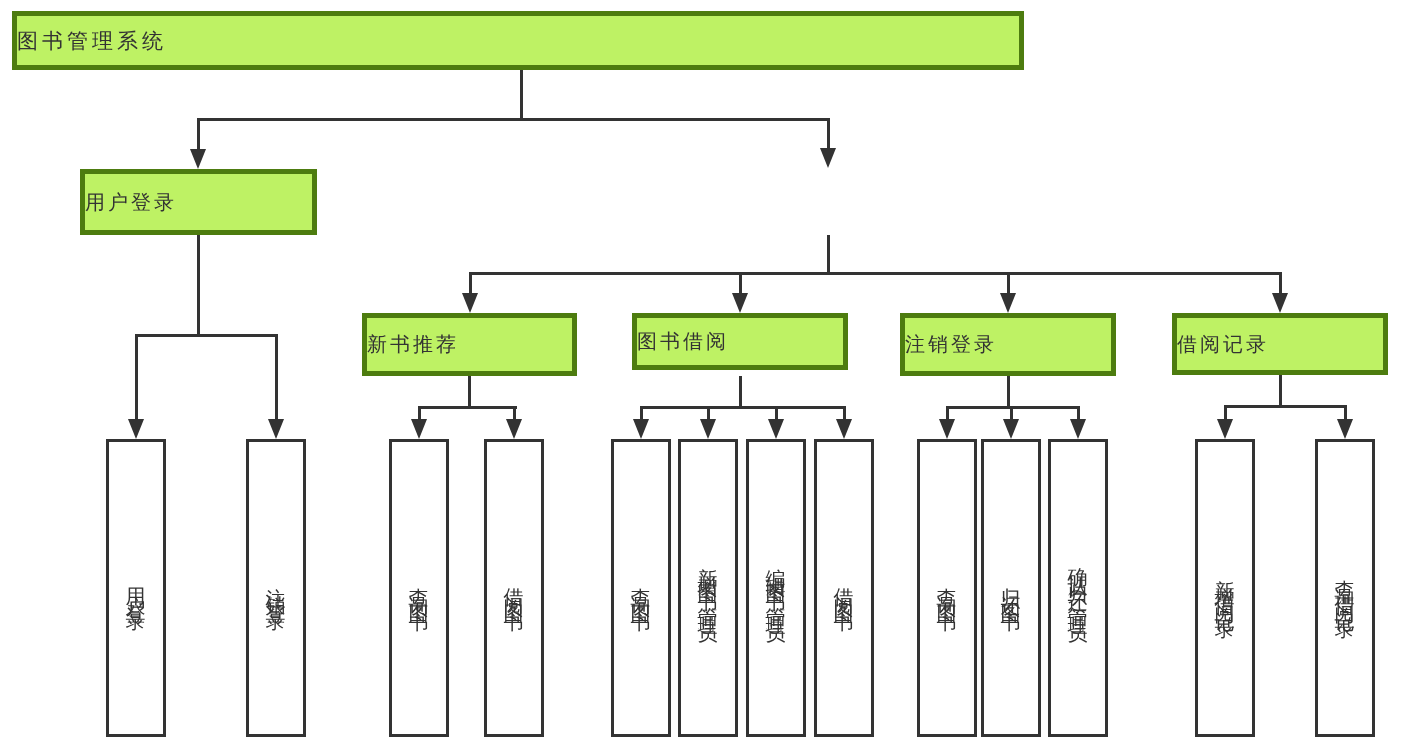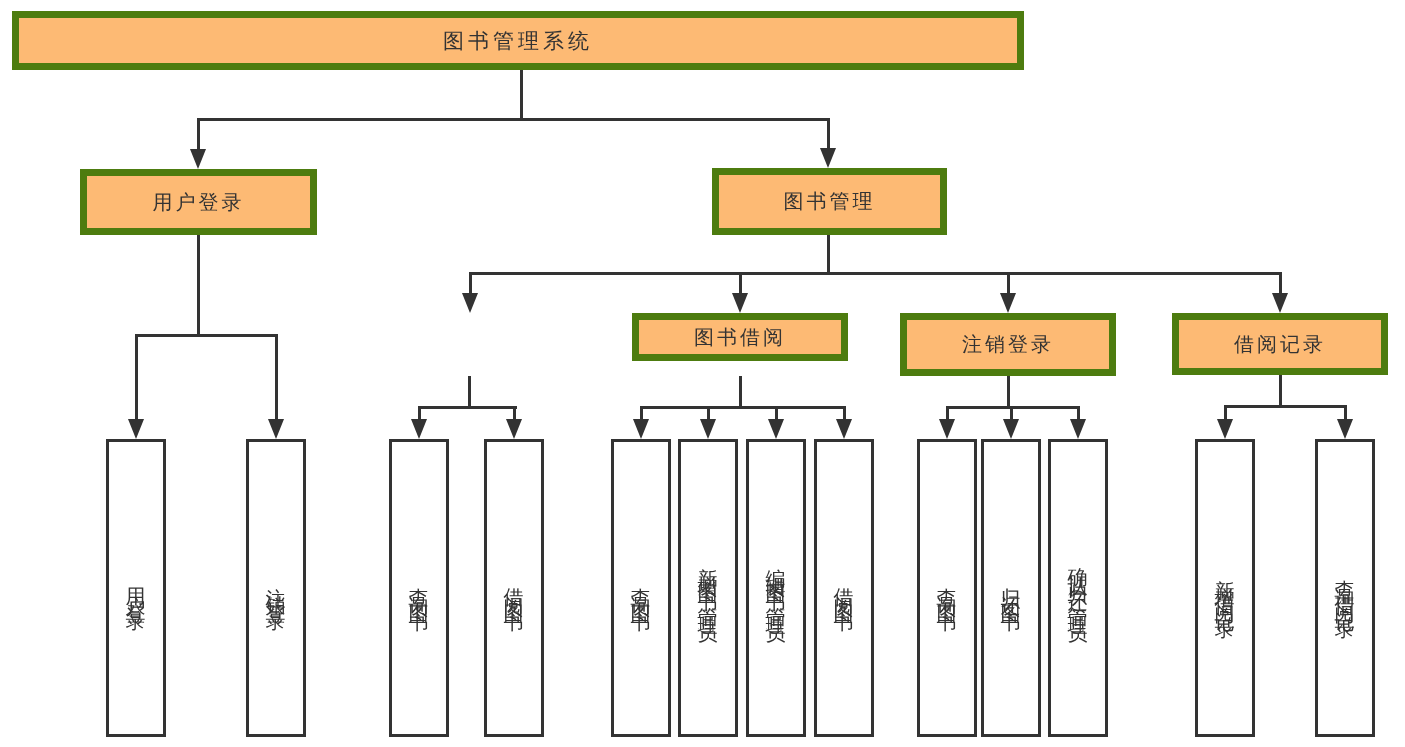--- a/index.html
+++ b/index.html
@@ -1,22 +1,22 @@
 <!DOCTYPE html>
 <html><head>
 <meta charset="utf-8">
 <style>
   html,body{margin:0;padding:0;background:#fff;}
   #stage{
     position:relative;width:1405px;height:747px;background:#fff;overflow:hidden;
     font-family:"Liberation Sans","DejaVu Sans",sans-serif;
   }
   .box{
-    position:absolute;background:#fdba74;border:7px solid #4d7c0f;
-    display:flex;align-items:center;justify-content:center;box-sizing:border-box;
+    position:absolute;background:#bef264;border:5px solid #4d7c0f;
+    display:flex;align-items:center;box-sizing:border-box;
     color:#333;
   }
   .box.hlabel span{font-size:20px;letter-spacing:3px;white-space:nowrap;}
   .box.root span{font-size:21px;letter-spacing:4px;}
   .leaf{
     position:absolute;background:#fff;border:3px solid #333;box-sizing:border-box;
     display:flex;align-items:center;justify-content:center;color:#333;
   }
   .leaf span{
     writing-mode:vertical-rl;text-orientation:mixed;
@@ -41,26 +41,26 @@
 <div id="stage">
 
   <div class="box root hlabel" style="left:12px;top:11px;width:1012px;height:59px;">
     <span>图书管理系统</span>
   </div>
 
   <div class="box hlabel" style="left:80px;top:169px;width:237px;height:66px;">
     <span>用户登录</span>
   </div>
 
-  <div class="box hlabel" style="left:712px;top:168px;width:235px;height:67px;">
-    <span>图书管理</span>
+
+  <div class="box hlabel" style="left:362px;top:313px;width:215px;height:63px;">
+    <span>新书推荐</span>
   </div>
 
-
-  <div class="box hlabel" style="left:632px;top:313px;width:216px;height:48px;">
+  <div class="box hlabel" style="left:632px;top:313px;width:216px;height:57px;">
     <span>图书借阅</span>
   </div>
 
   <div class="box hlabel" style="left:900px;top:313px;width:216px;height:63px;">
     <span>注销登录</span>
   </div>
 
   <div class="box hlabel" style="left:1172px;top:313px;width:216px;height:62px;">
     <span>借阅记录</span>
   </div>

